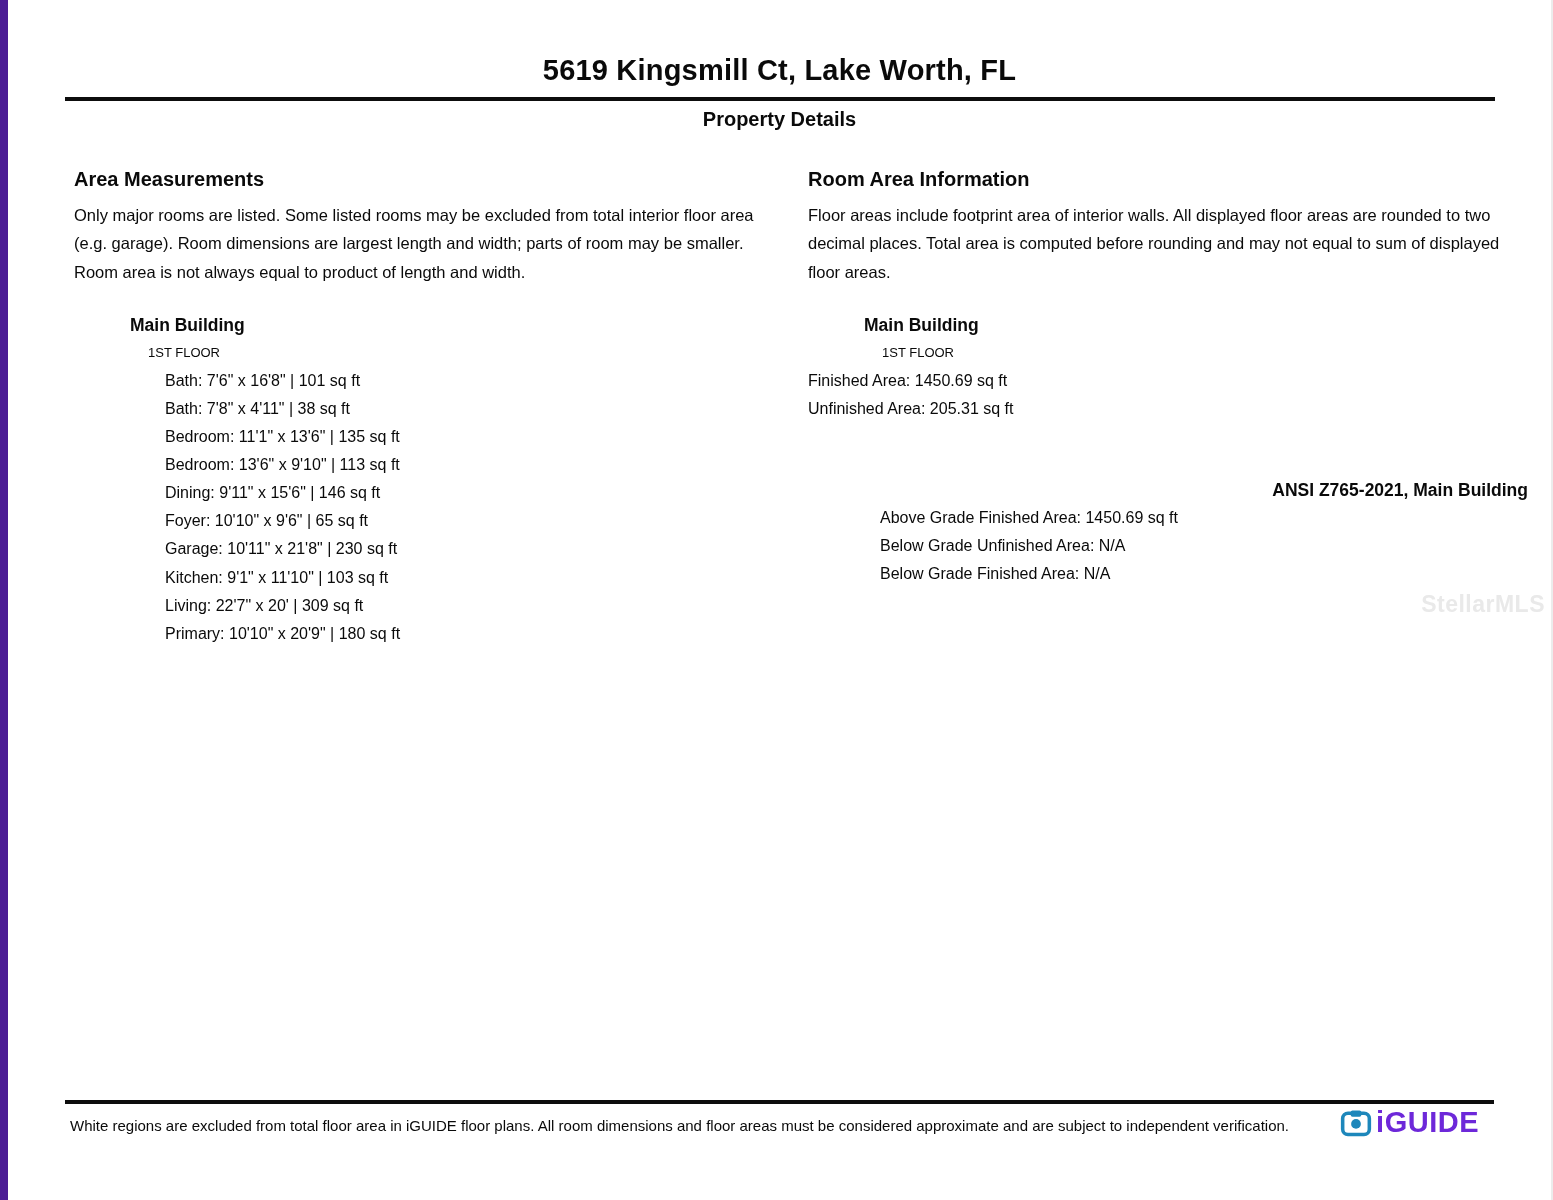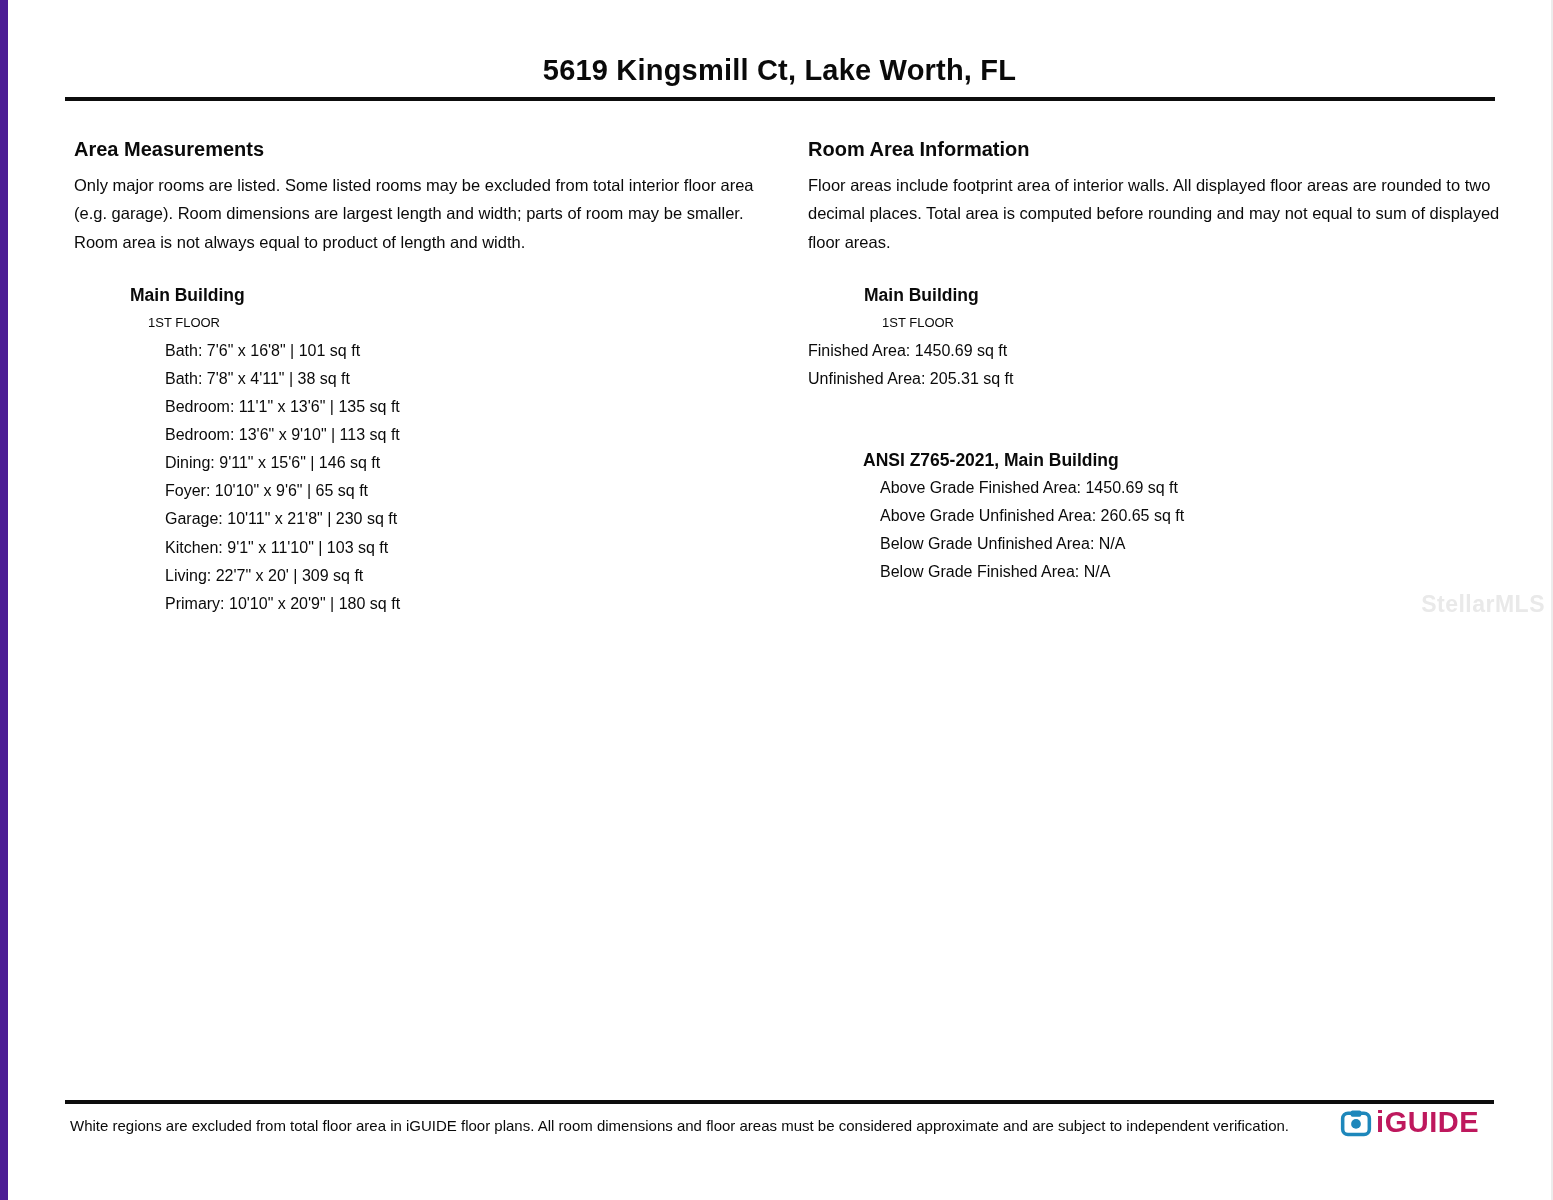--- a/index.html
+++ b/index.html
@@ -79,20 +79,21 @@
   }
   .col-left  .item-list li { margin-left: 91px; }
   .col-right .item-list li { }
 
   .ansi-block { margin-top: 53px; }
   .ansi-heading {
     margin-left: 55px;
     font-size: 17.5px;
     font-weight: bold;
     line-height: 28px;
+    text-align: right;
   }
   .ansi-block .item-list li { margin-left: 72px; }
 
   
   .watermark {
     position: absolute;
     top: 591px;
     right: 6px;
     font-size: 23px;
     font-weight: bold;
@@ -127,31 +128,32 @@
   }
   .brand {
     display: flex;
     align-items: center;
     gap: 4px;
     flex-shrink: 0;
   }
   .brand-text {
     font-size: 29px;
     font-weight: bold;
-    color: #be185d;
+    color: #6d28d9;
     letter-spacing: 0.5px;
   }
 </style>
 </head>
 <body>
 
 <div class="page">
 
   <h1 class="doc-title">5619 Kingsmill Ct, Lake Worth, FL</h1>
   <div class="title-rule"></div>
+  <h2 class="doc-subtitle">Property Details</h2>
 
   <div class="columns">
 
     <section class="col-left">
       <h3 class="section-heading">Area Measurements</h3>
       <p class="section-desc">Only major rooms are listed. Some listed rooms may be excluded from total interior floor area (e.g. garage). Room dimensions are largest length and width; parts of room may be smaller. Room area is not always equal to product of length and width.</p>
 
       <div class="building-block">
         <div class="building-name">Main Building</div>
         <div class="floor-name">1ST FLOOR</div>
@@ -180,21 +182,20 @@
         <ul class="item-list">
           <li>Finished Area: 1450.69 sq ft</li>
           <li>Unfinished Area: 205.31 sq ft</li>
         </ul>
       </div>
 
       <div class="ansi-block">
         <div class="ansi-heading">ANSI Z765-2021, Main Building</div>
         <ul class="item-list">
           <li>Above Grade Finished Area: 1450.69 sq ft</li>
-          <li>Above Grade Unfinished Area: 260.65 sq ft</li>
           <li>Below Grade Unfinished Area: N/A</li>
           <li>Below Grade Finished Area: N/A</li>
         </ul>
       </div>
     </section>
 
   </div>
 
   <div class="watermark">StellarMLS</div>
 

